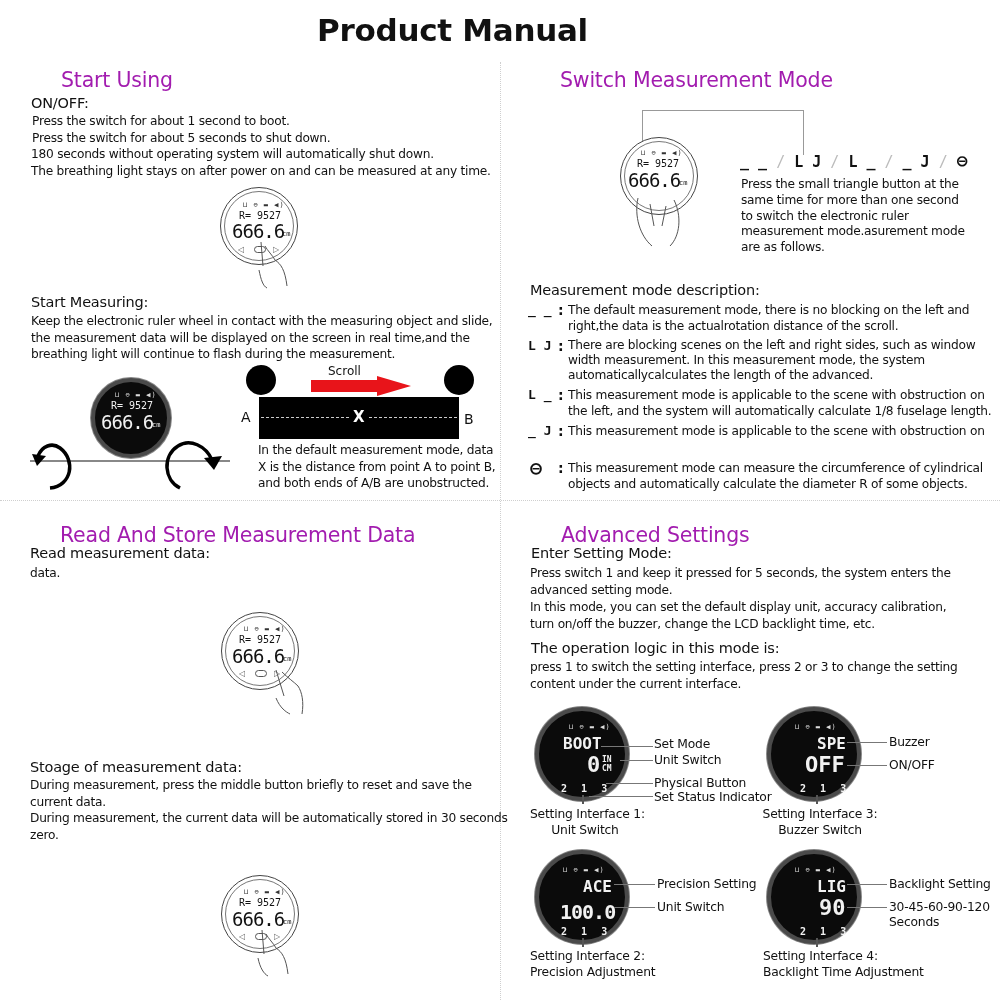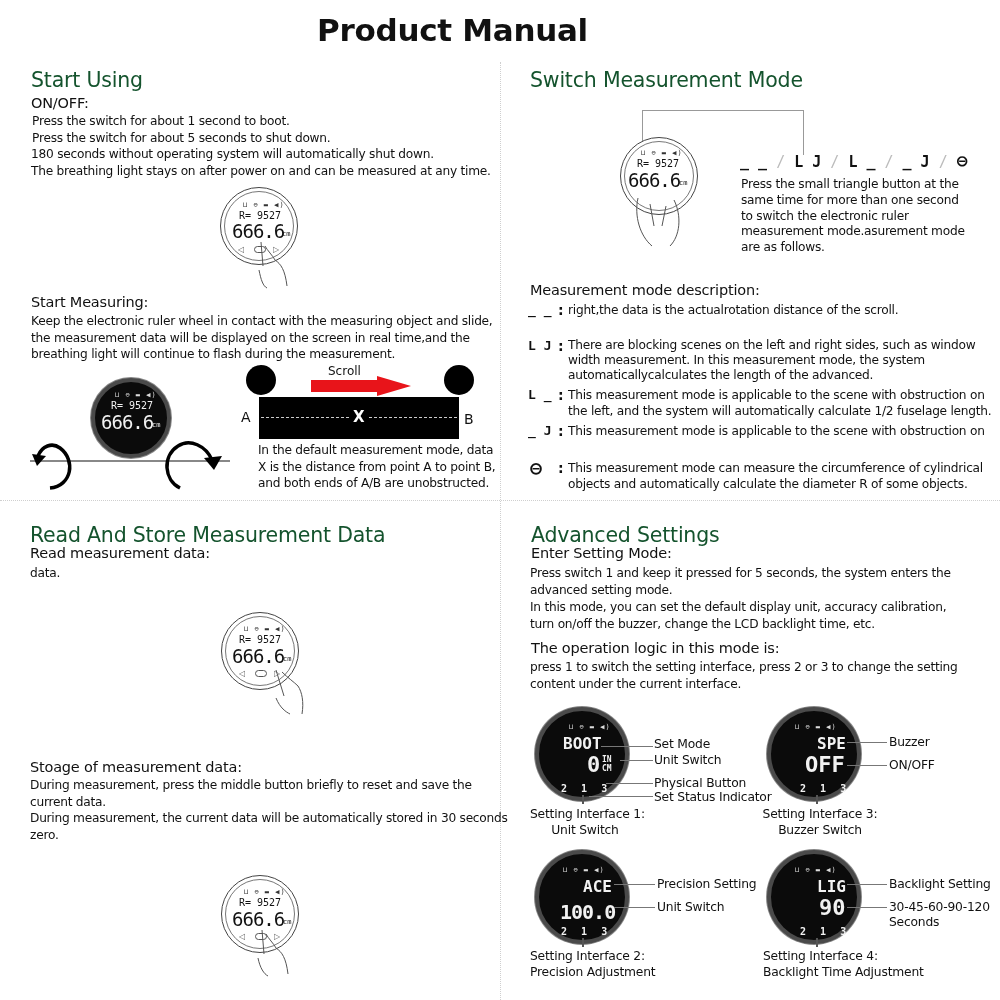--- a/index.html
+++ b/index.html
@@ -1,20 +1,20 @@
 <!DOCTYPE html>
 <html><head>
 <meta charset="utf-8">
 <style>
   * { box-sizing: border-box; margin: 0; padding: 0; }
   html, body { width: 1000px; height: 1000px; background: #ffffff; overflow: hidden; }
   body { position: relative; font-family: "DejaVu Sans", "Liberation Sans", sans-serif; color: #111; }
   .abs { position: absolute; }
   .title { left: 0; top: 12px; width: 905px; text-align: center; font-weight: bold; font-size: 31px; letter-spacing: -0.3px; }
-  .h1 { font-size: 20.5px; font-weight: normal; color: #14532d; white-space: nowrap; letter-spacing: -0.2px; }
+  .h1 { font-size: 20.5px; font-weight: normal; color: #a21caf; white-space: nowrap; letter-spacing: -0.2px; margin-left: 30px; }
   .h2 { font-size: 14.5px; color: #111; white-space: nowrap; letter-spacing: -0.2px; }
   .p { font-size: 12.2px; line-height: 16.6px; color: #111; letter-spacing: -0.25px; }
   .p div { white-space: nowrap; }
   .vdiv { left: 500px; top: 62px; width: 0; height: 938px; border-left: 1.5px dotted #cfcfcf; }
   .hdiv { left: 0; top: 500px; width: 1000px; height: 0; border-top: 1.5px dotted #cfcfcf; }
 
   
   .dev-outline { border-radius: 50%; border: 1.5px solid #444; background: #fff; }
   .dev-outline::after { content: ""; position: absolute; left: 3px; top: 3px; right: 3px; bottom: 3px; border-radius: 50%; border: 1px solid #777; }
   .lcd-small { font-family: "DejaVu Sans Mono", monospace; color: #111; white-space: nowrap; }
@@ -139,38 +139,39 @@
     <div>are as follows.</div>
   </div>
 
   <div class="abs h2" style="left:530px;top:282px;">Measurement mode description:</div>
 
   <div class="abs" style="left:528px;top:300px;width:470px;">
     <div class="abs" style="left:0;top:2px;width:470px;">
       <span class="abs modesym" style="left:0;top:0;font-size:13px;">_ _</span>
       <span class="abs" style="left:30px;top:0;font-size:14px;font-weight:bold;">:</span>
       <div class="abs p" style="left:40px;top:0;line-height:16px;">
+        <div>The default measurement mode, there is no blocking on the left and</div>
         <div>right,the data is the actualrotation distance of the scroll.</div>
       </div>
     </div>
     <div class="abs" style="left:0;top:38px;width:470px;">
       <span class="abs modesym" style="left:0;top:0;font-size:13px;">L J</span>
       <span class="abs" style="left:30px;top:0;font-size:14px;font-weight:bold;">:</span>
       <div class="abs p" style="left:40px;top:0;line-height:15px;">
         <div>There are blocking scenes on the left and right sides, such as window</div>
         <div>width measurement. In this measurement mode, the system</div>
         <div>automaticallycalculates the length of the advanced.</div>
       </div>
     </div>
     <div class="abs" style="left:0;top:87px;width:470px;">
       <span class="abs modesym" style="left:0;top:0;font-size:13px;">L _</span>
       <span class="abs" style="left:30px;top:0;font-size:14px;font-weight:bold;">:</span>
       <div class="abs p" style="left:40px;top:0;line-height:16px;">
         <div>This measurement mode is applicable to the scene with obstruction on</div>
-        <div>the left, and the system will automatically calculate 1/2 fuselage length.</div>
+        <div>the left, and the system will automatically calculate 1/8 fuselage length.</div>
       </div>
     </div>
     <div class="abs" style="left:0;top:123px;width:470px;">
       <span class="abs modesym" style="left:0;top:0;font-size:13px;">_ J</span>
       <span class="abs" style="left:30px;top:0;font-size:14px;font-weight:bold;">:</span>
       <div class="abs p" style="left:40px;top:0;line-height:16px;">
         <div>This measurement mode is applicable to the scene with obstruction on</div>
       </div>
     </div>
     <div class="abs" style="left:0;top:160px;width:470px;">

